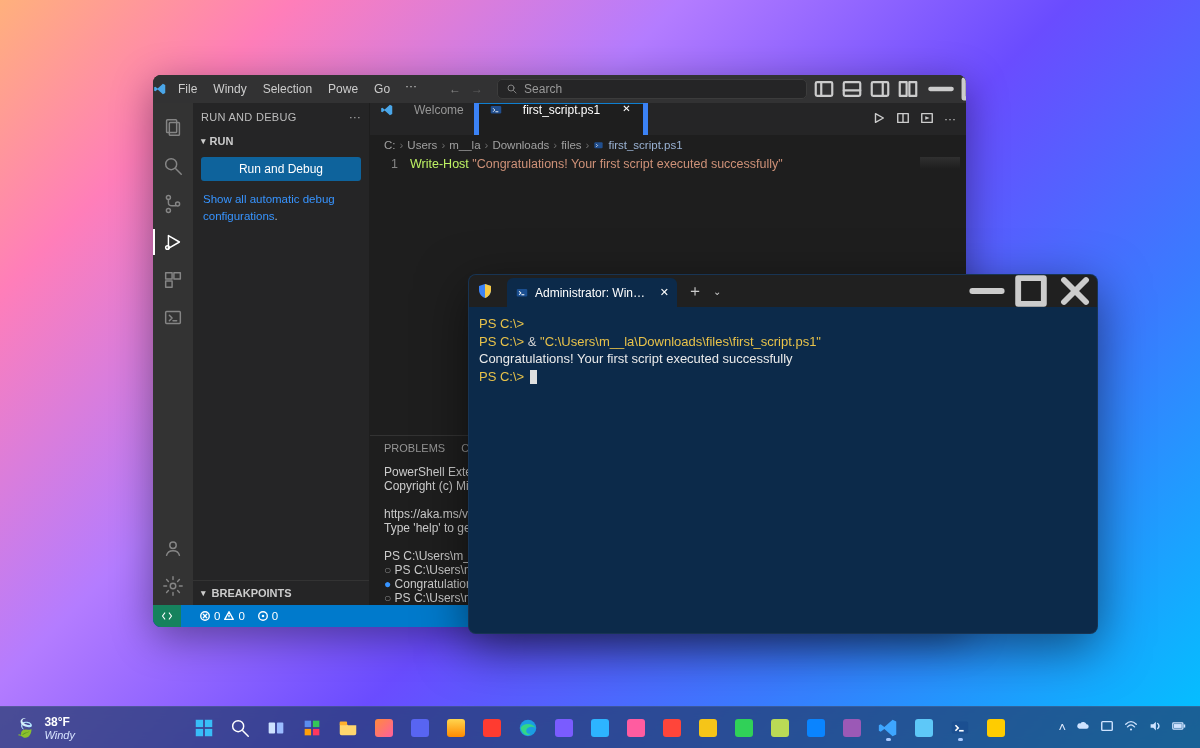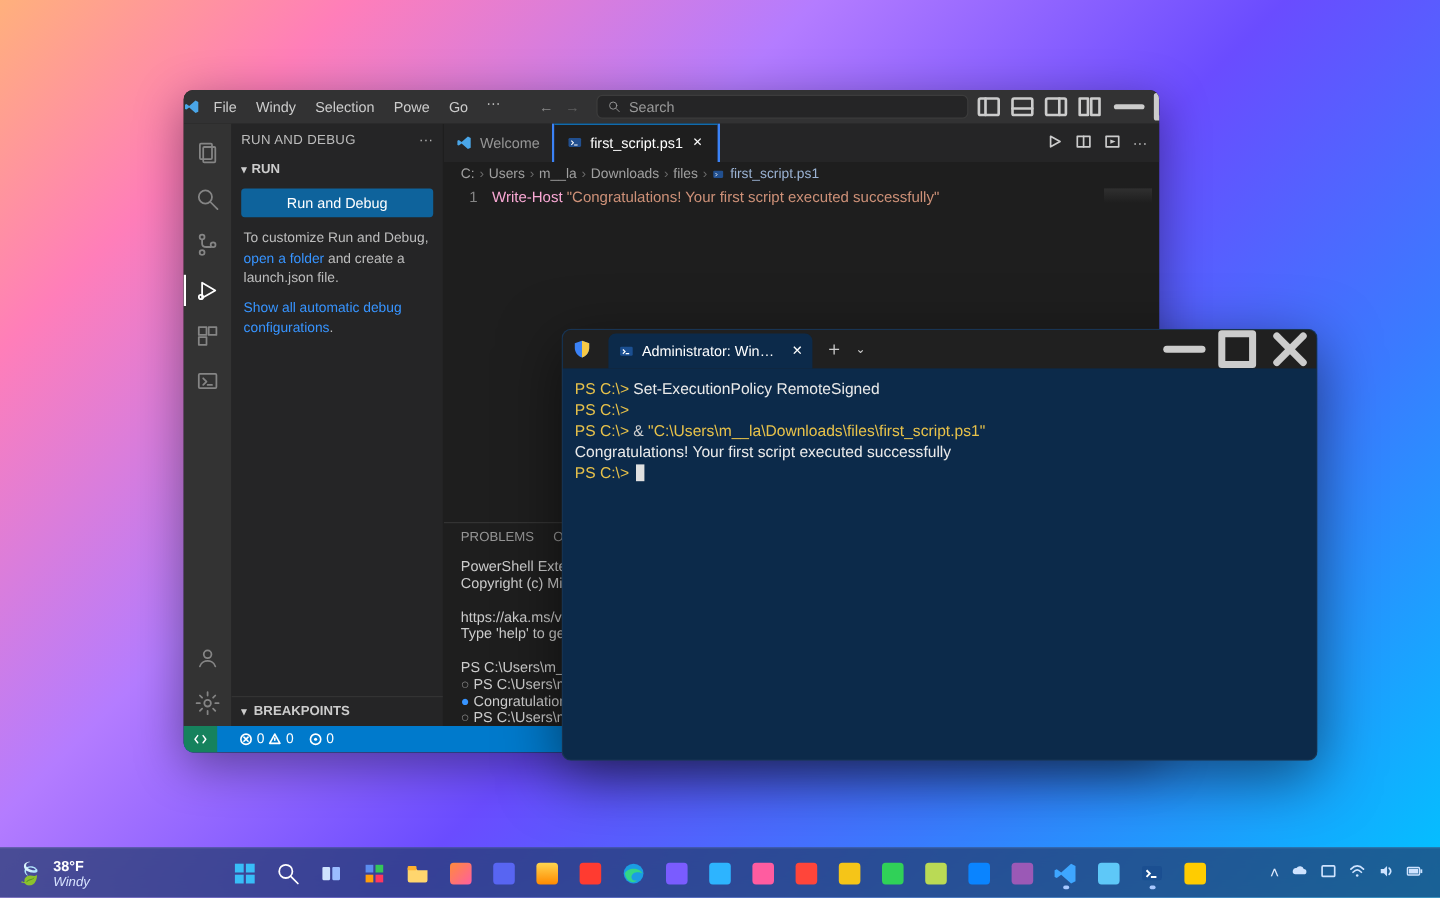--- a/index.html
+++ b/index.html
@@ -54,37 +54,37 @@
     margin:6px 8px 8px 8px; background:#0e639c; color:#fff; border:none; height:24px;
     border-radius:3px; font-size:12px;
   }
   .side-text { padding: 2px 10px 6px 10px; color:#bdbdbd; font-size:11.5px; line-height:1.45; }
   .side-text a { color:#3794ff; text-decoration:none; }
   .side-bp { margin-top:auto; padding:6px 8px; border-top:1px solid #333; display:flex; align-items:center; gap:6px; font-weight:600; font-size:11px; color:#ccc;}
   .side-bp .chev { font-size:9px;}
 
   .vs-main { flex:1; display:flex; flex-direction:column; background:#1e1e1e; min-width:0; }
   .vs-tabs { height:32px; background:#252526; display:flex; align-items:stretch; }
-  .vs-tab { display:flex; align-items:center; padding:0 10px 0 10px; gap:6px; color:#969696; font-size:12px; border-right:2px solid #3b82f6; position:relative;}
+  .vs-tab { display:flex; padding:0 10px 0 10px; gap:20px; color:#969696; font-size:12px; border-right:5px solid #3b82f6; position:relative;}
   .vs-tab.active { background:#1e1e1e; color:#fff; }
   .vs-tab.active::before { content:""; position:absolute; top:0; left:0; right:0; height:1px; background:#0e7fd1; }
   .vs-tab .tx { padding:0 2px; font-size:10px;}
   .vs-tab svg { width:14px; height:14px; }
   .vs-tab-actions { margin-left:auto; display:flex; align-items:center; gap:10px; padding:0 10px; color:#ccc;}
   .vs-tab-actions svg { width:14px; height:14px; }
 
   .vs-crumbs { height:20px; display:flex; align-items:center; padding:0 14px; color:#a0a0a0; font-size:11.5px; gap:4px;}
   .vs-crumbs .sep { color:#6a6a6a; }
   .vs-crumbs .ps { color:#9bb3d4; display:inline-flex; align-items:center; gap:4px;}
   .vs-crumbs .ps svg { width:11px; height:11px;}
 
   .vs-editor { flex:1; display:flex; font-family:"Consolas","Courier New",monospace; font-size:12.5px; position:relative;}
   .vs-gutter { width:40px; text-align:right; padding:2px 12px 0 0; color:#858585; }
   .vs-code { flex:1; padding-top:2px; white-space:pre; }
-  .tok-fn { color:#f9a8d4; }
+  .tok-fn { color:#bef264; }
   .tok-str { color:#ce9178; }
   .minimap { position:absolute; right:6px; top:2px; width:40px; height:12px; background:linear-gradient(#4a4a4a, transparent); opacity:.4; }
 
   .vs-panel { height:170px; border-top:1px solid #333; display:flex; flex-direction:column; }
   .vs-panel-tabs { display:flex; gap:16px; padding:6px 14px 0 14px; font-size:11px; color:#969696;}
   .vs-panel-tab { padding-bottom:5px; }
   .vs-panel-out { flex:1; padding:6px 14px; font-family:"Consolas",monospace; font-size:12px; color:#cccccc; overflow:hidden;}
   .vs-panel-out .dot { color:#888; }
   .vs-panel-out .blue { color:#3794ff; }
 
@@ -271,23 +271,20 @@
     <div class="vs-side">
       <div class="vs-side-header">
         <span>RUN AND DEBUG</span>
         <span>···</span>
       </div>
       <div class="vs-side-section">
         <span class="chev">▾</span>
         <span>RUN</span>
       </div>
       <button class="run-btn">Run and Debug</button>
-      <div class="side-text">
-        <span>To customize Run and Debug, </span><a href="#">open a folder</a><span> and create a launch.json file.</span>
-      </div>
       <div class="side-text">
         <a href="#">Show all automatic debug configurations</a><span>.</span>
       </div>
       <div class="side-bp">
         <span class="chev">▾</span>
         <span>BREAKPOINTS</span>
       </div>
     </div>
 
     <div class="vs-main">
@@ -435,21 +432,20 @@
         </div>
       <div class="btn close">
           <svg viewBox="0 0 12 12">
             <line class="stroke" x1="3" y1="3" x2="9" y2="9"></line>
             <line class="stroke" x1="9" y1="3" x2="3" y2="9"></line>
           </svg>
         </div>
     </div>
   </div>
   <div class="t-body">
-<div><span class="y">PS C:\&gt;</span> <span class="cmd">Set-ExecutionPolicy RemoteSigned</span></div>
 <div><span class="y">PS C:\&gt;</span></div>
 <div><span class="y">PS C:\&gt;</span> <span class="op">&amp;</span> <span class="path">"C:\Users\m__la\Downloads\files\first_script.ps1"</span></div>
 <div class="cmd">Congratulations! Your first script executed successfully</div>
 <div><span class="y">PS C:\&gt;</span> <span class="cursor"></span></div>
   </div>
 </div>
 
 <div id="taskbar">
   <div class="tb-weather">
     <span class="icon">🍃</span>

